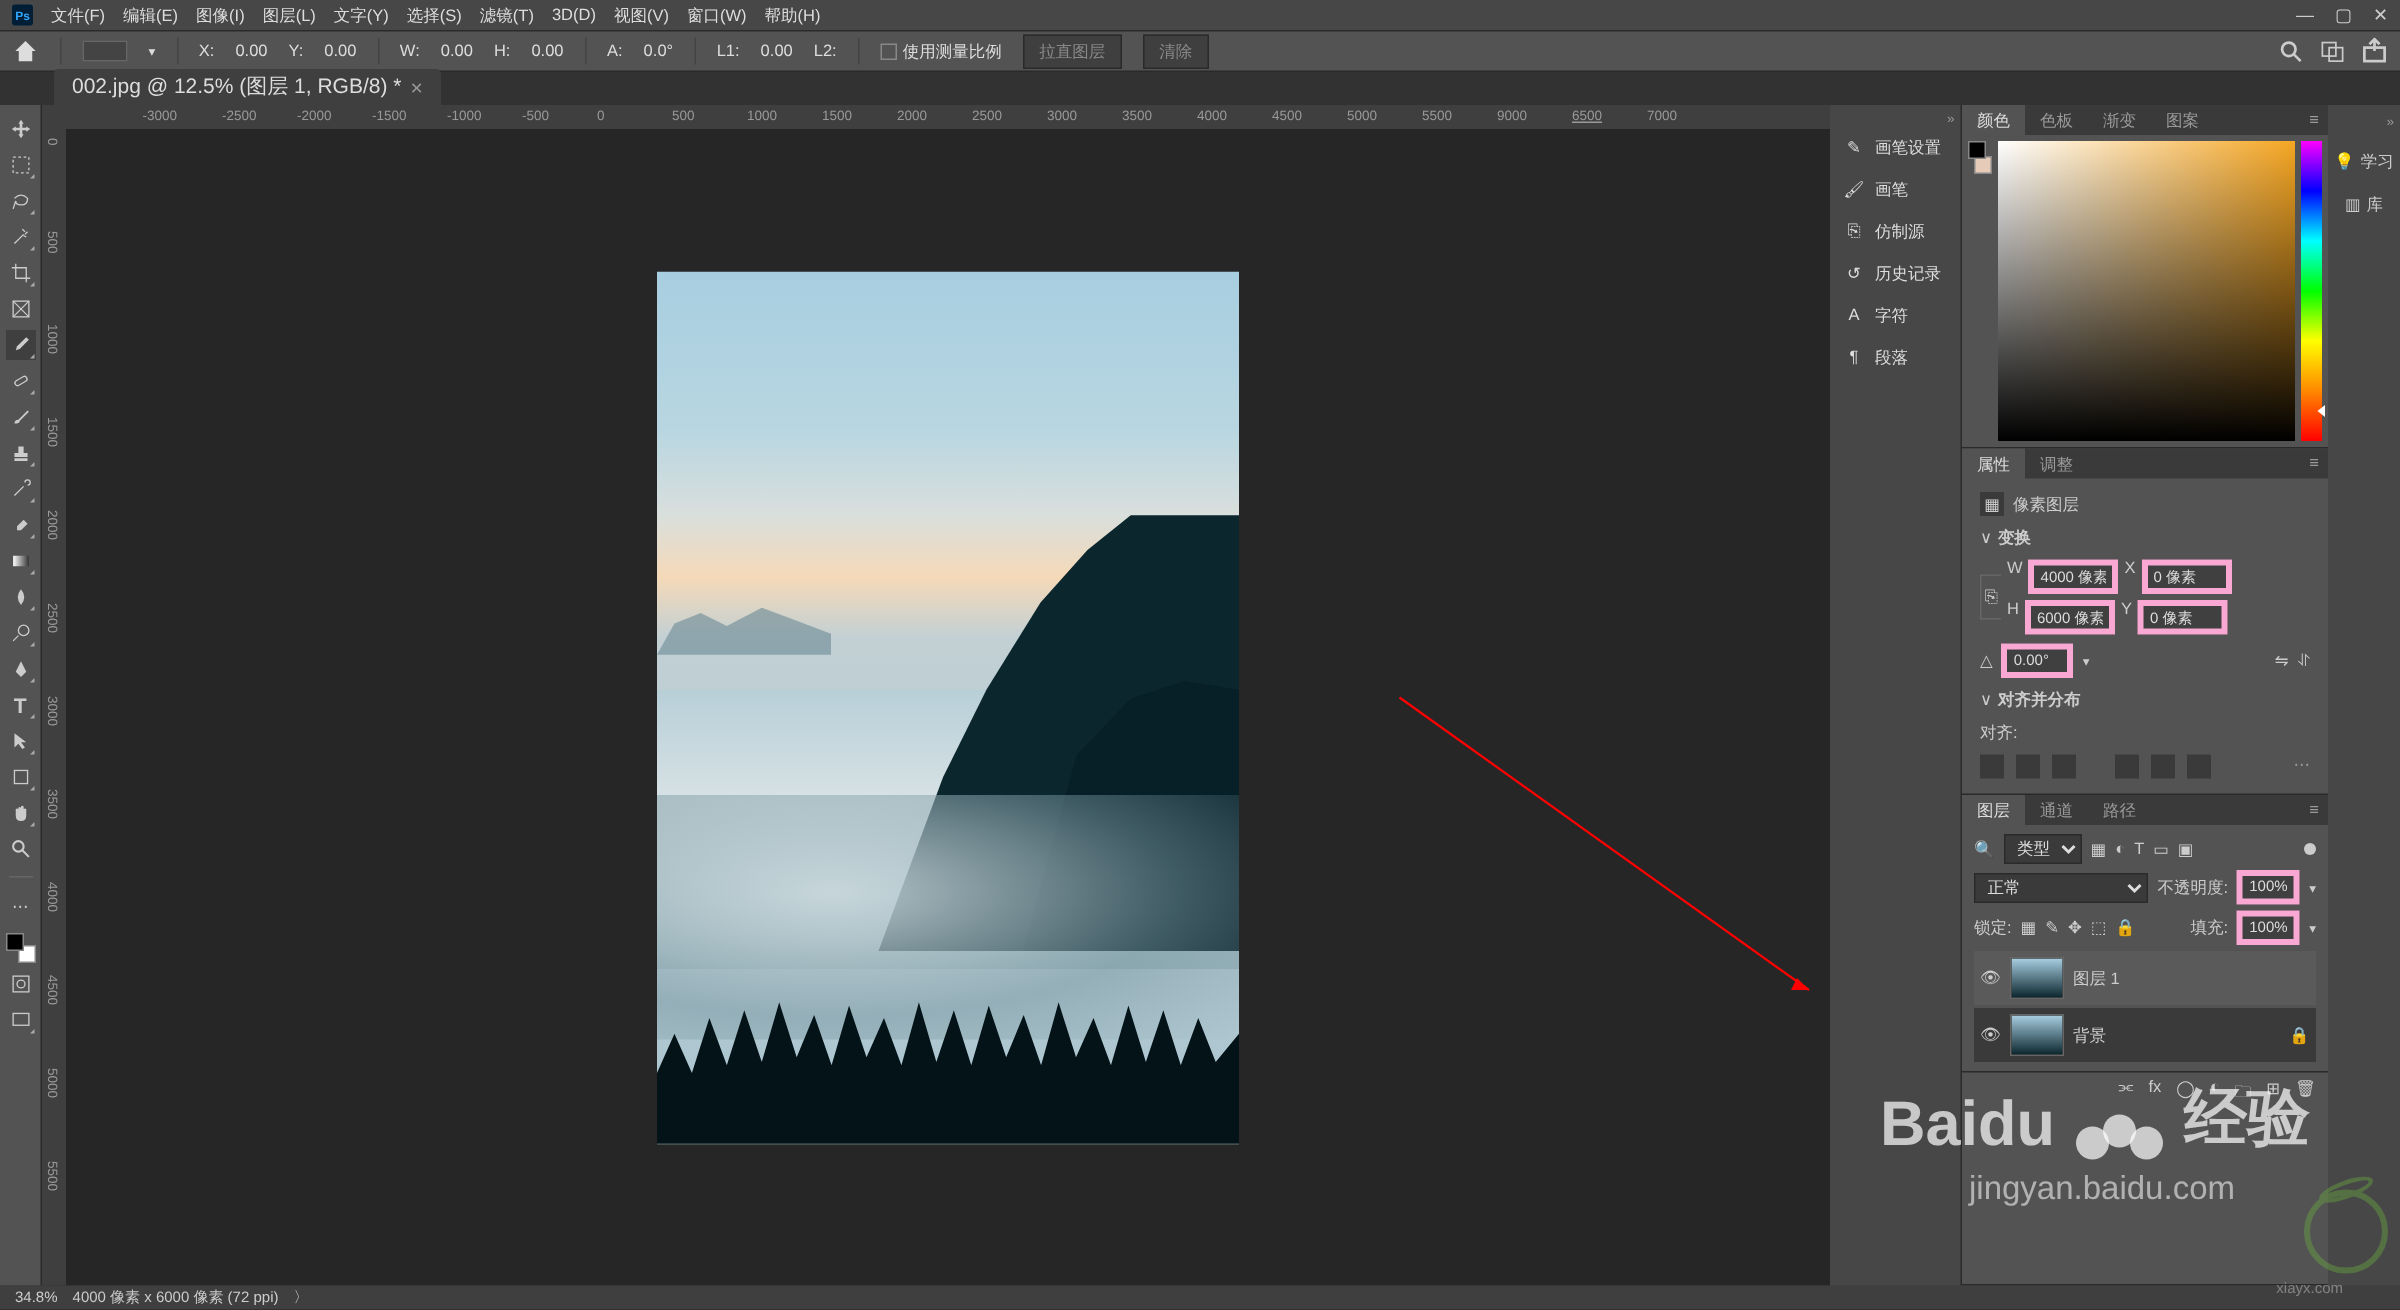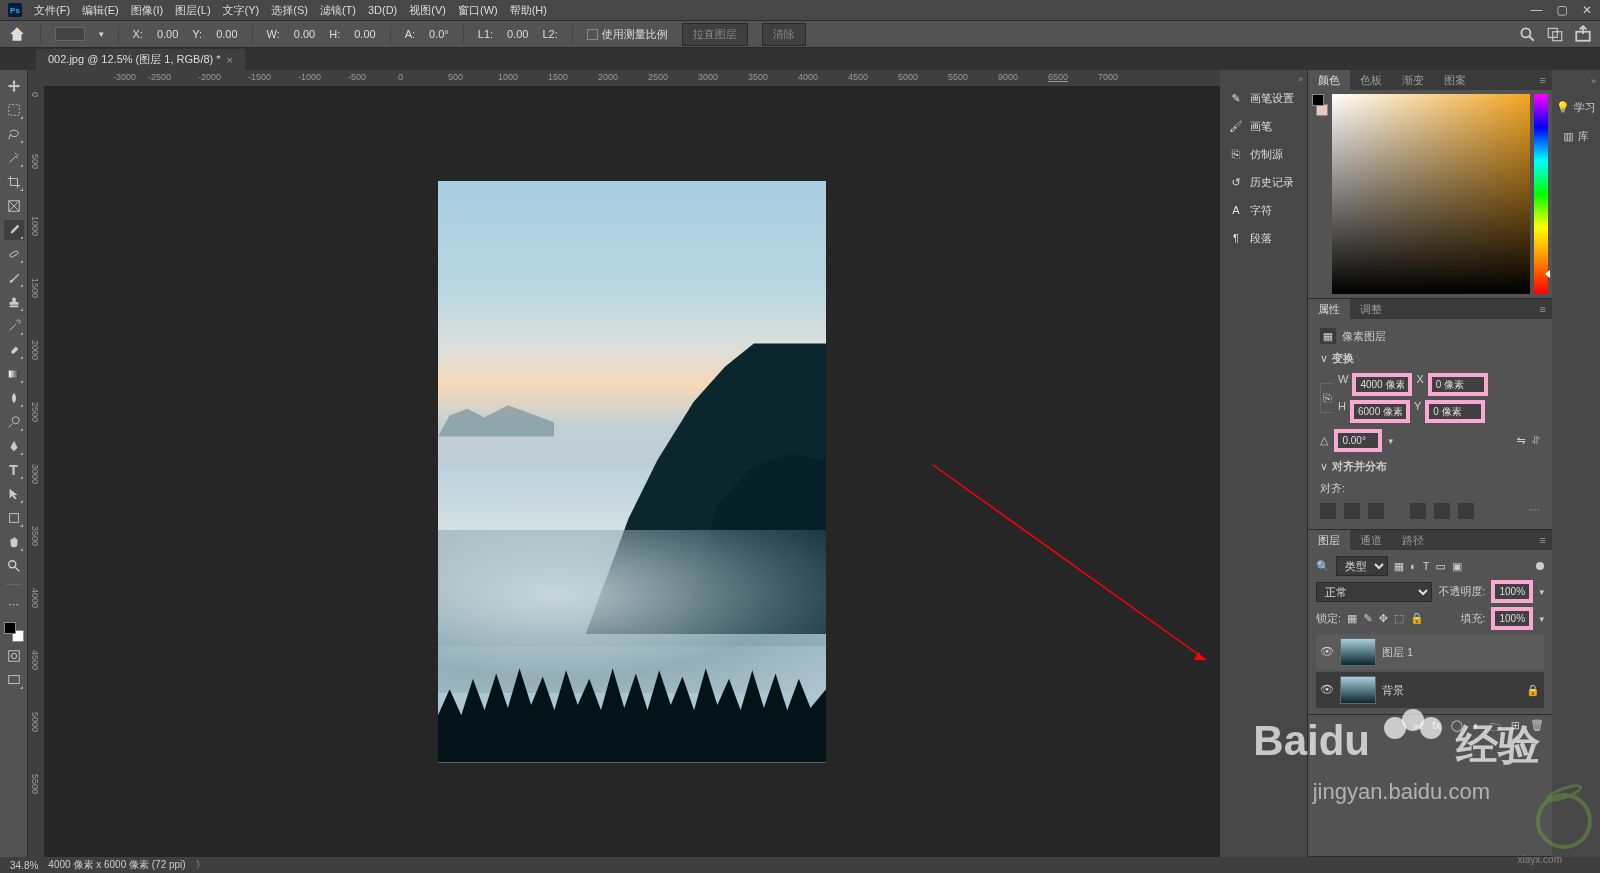--- a/index.html
+++ b/index.html
@@ -16,21 +16,21 @@
 .optionsbar { background: #535353; height: 28px; display: flex; align-items: center; padding: 0 8px; gap: 14px; color: #ddd; font-size: 11px; border-top: 1px solid #2a2a2a; border-bottom: 1px solid #2a2a2a; }
 .optionsbar .home-icon { width: 18px; height: 18px; display: flex; align-items: center; justify-content: center; }
 .optionsbar .ruler-icon { width: 30px; height: 14px; background: #444; border: 1px solid #666; }
 .optionsbar .sep { width: 1px; height: 18px; background: #444; }
 .optionsbar .btn { background: #3f3f3f; padding: 3px 10px; border: 1px solid #2a2a2a; color: #888; font-size: 11px; }
 .optionsbar .rightbtns { margin-left: auto; display: flex; gap: 10px; align-items: center; }
 .optionsbar .riconbtn { width: 18px; height: 18px; display: flex; align-items: center; justify-content: center; }
 
 
 .doctabs { background: #323232; height: 22px; display: flex; align-items: flex-end; padding-left: 36px; }
-.doctab { background: #3f3f3f; padding: 3px 12px; font-size: 11px; color: #ddd; border-top-left-radius: 3px; border-top-right-radius: 3px; display: flex; align-items: center; gap: 6px; }
+.doctab { background: #3f3f3f; padding: 3px 12px; font-size: 14px; color: #ddd; border-top-left-radius: 3px; border-top-right-radius: 3px; display: flex; align-items: center; gap: 6px; }
 .doctab .close { color: #999; cursor: default; }
 
 
 .workspace { display: flex; height: calc(100% - 86px); }
 .toolbar { width: 28px; background: #535353; display: flex; flex-direction: column; align-items: center; padding-top: 6px; gap: 4px; border-right: 1px solid #2a2a2a; }
 .tool { width: 20px; height: 20px; display: flex; align-items: center; justify-content: center; color: #ccc; position: relative; }
 .tool.active { background: #3f3f3f; }
 .tool svg { width: 14px; height: 14px; }
 .tool .corner { position: absolute; right: 1px; bottom: 1px; width: 0; height: 0; border-right: 3px solid #aaa; border-top: 3px solid transparent; }
 .swap { width: 20px; height: 20px; position: relative; margin-top: 4px; }
@@ -97,21 +97,21 @@
 .layer-thumb { width: 36px; height: 28px; background: #2a2a2a; border: 1px solid #666; position: relative; overflow: hidden; }
 .layer-thumb .mini { position: absolute; inset: 0; }
 .layer-item { display: flex; align-items: center; padding: 4px; background: #3a3a3a; margin: 2px 4px; gap: 6px; }
 .layer-select { background: #3a3a3a; border: 1px solid #2a2a2a; color: #ddd; padding: 2px 4px; font-size: 11px; }
 .eye { width: 14px; height: 14px; }
 
 
 .statusbar { height: 16px; background: #3f3f3f; display: flex; align-items: center; padding: 0 10px; gap: 10px; font-size: 10px; color: #ccc; position: absolute; bottom: 0; left: 0; right: 0; }
 
 
-.watermark1 { position: absolute; right: 60px; bottom: 100px; color: rgba(255,255,255,0.7); font-size: 42px; font-weight: bold; pointer-events: none; display: flex; align-items: flex-start; gap: 16px; }
+.watermark1 { position: absolute; right: 60px; bottom: 100px; color: rgba(255,255,255,0.7); font-size: 42px; font-weight: bold; pointer-events: none; display: flex; align-items: flex-end; gap: 16px; }
 .watermark1 .paw { display: flex; }
 .watermark1 .paw span { width: 22px; height: 22px; background: rgba(255,255,255,0.7); border-radius: 50%; margin: 0 -2px; }
 .watermark2 { position: absolute; right: 110px; bottom: 68px; color: rgba(255,255,255,0.55); font-size: 22px; pointer-events: none; margin-top: 19px; }
 .watermark3 { position: absolute; right: 38px; bottom: 8px; color: rgba(255,255,255,0.35); font-size: 10px; pointer-events: none; }
 .globe-wm { position: absolute; right: 4px; bottom: 20px; width: 64px; height: 64px; opacity: 0.35; pointer-events: none; }
 .globe-wm .g { position:absolute; inset:4px; border:4px solid #6fbf3f; border-radius:50%; }
 .globe-wm .ga { position:absolute; width:60%; height:12px; border:3px solid #6fbf3f; border-radius:50%; top:-2px; left:20%; transform:rotate(-20deg);}
 </style>
 </head>
 <body>
@@ -348,21 +348,21 @@
         <svg viewBox="0 0 16 16" fill="none" stroke="#ccc">
           <rect x="2" y="3" width="12" height="9"></rect>
         </svg>
         <span class="corner"></span>
       </div>
   </div>
 
   <div class="canvas-area">
     <div class="ruler-h" id="rulerH">
         <span class="tick" style="left: 20px; margin-top: 24px;">-3500</span>
-        <span class="tick" style="left: 85px;">-3000</span>
+        <span class="tick" style="left: 67px;">-3000</span>
         <span class="tick" style="left: 120px;">-2500</span>
         <span class="tick" style="left: 170px;">-2000</span>
         <span class="tick" style="left: 220px;">-1500</span>
         <span class="tick" style="left: 270px;">-1000</span>
         <span class="tick" style="left: 320px;">-500</span>
         <span class="tick" style="left: 370px;">0</span>
         <span class="tick" style="left: 420px;">500</span>
         <span class="tick" style="left: 470px;">1000</span>
         <span class="tick" style="left: 520px;">1500</span>
         <span class="tick" style="left: 570px;">2000</span>

